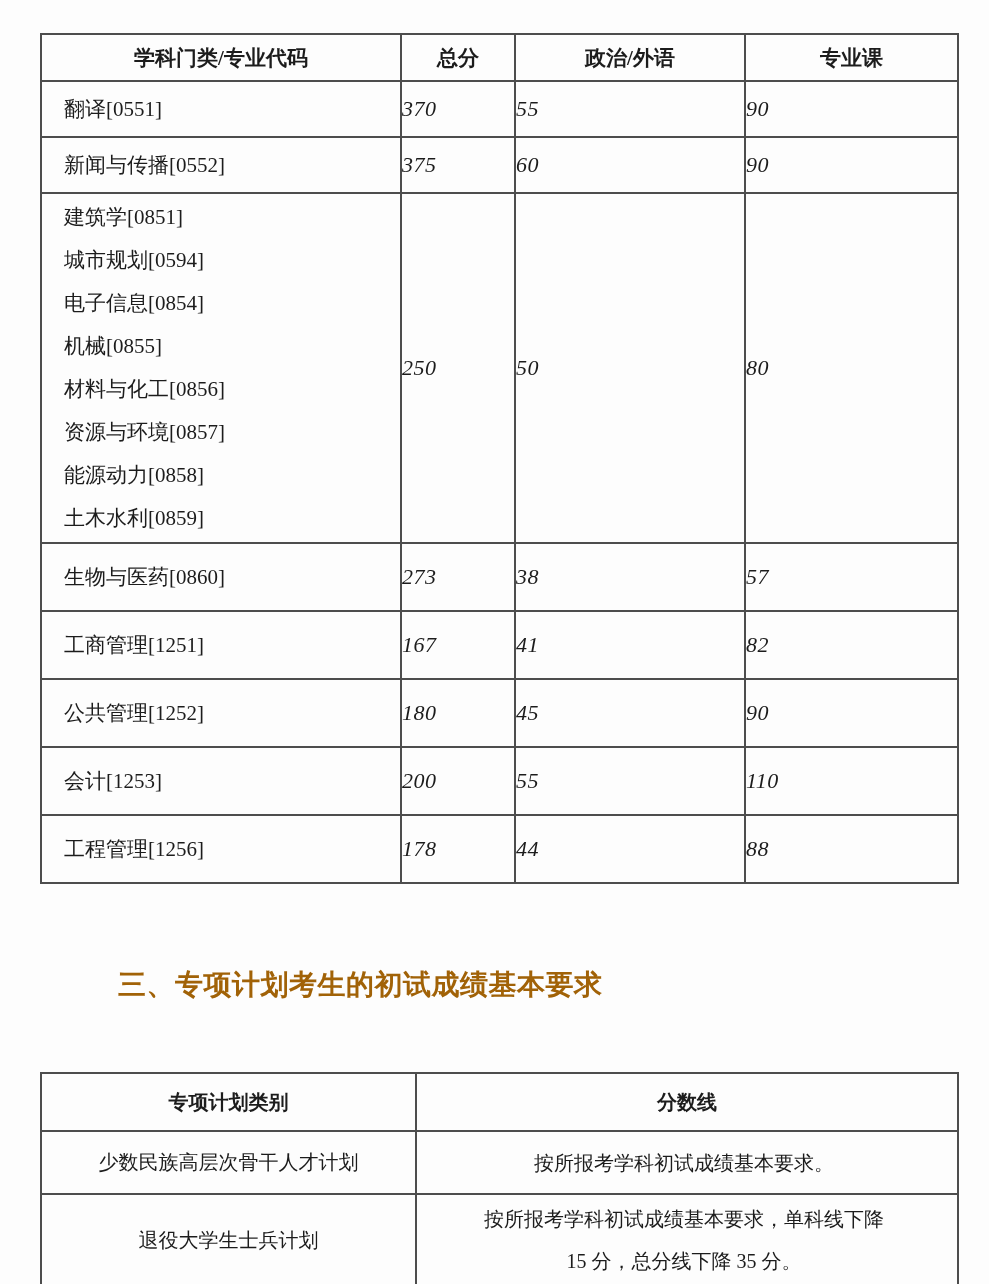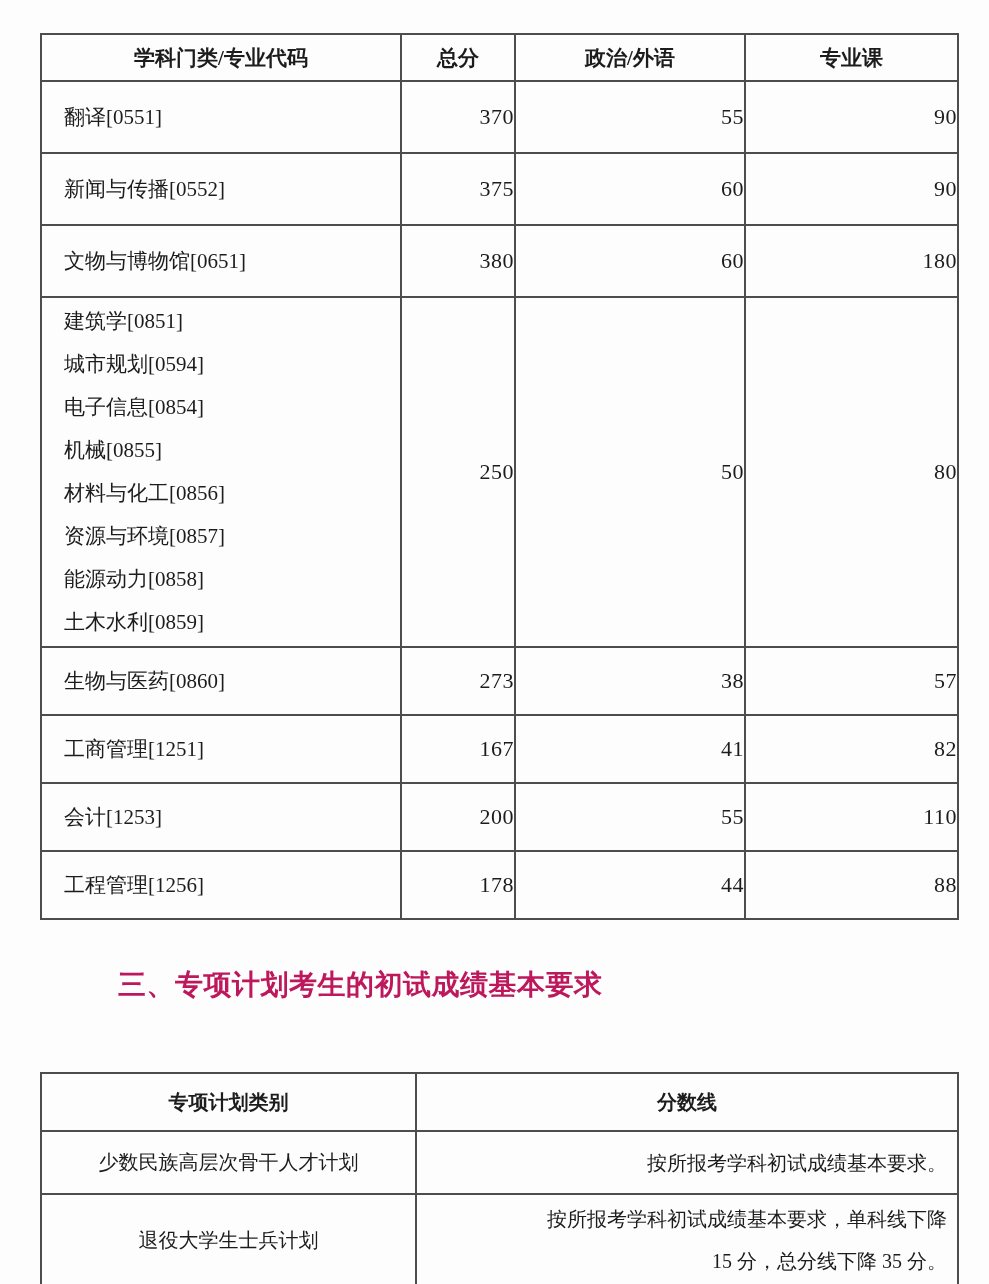--- a/index.html
+++ b/index.html
@@ -28,44 +28,45 @@
     border: 2px solid #4d4d4d;
     vertical-align: middle;
   }
   .score-table th {
     font-weight: bold;
     font-size: 21px;
     text-align: center;
     height: 47px;
     font-family: Liberation Serif, serif;
   }
-  .row-std    { height: 72px; }
+  .row-std    { height: 56px; }
   .row-multi  { height: 350px; }
   .row-lower  { height: 68px; }
   .subject-cell {
     text-align: left;
     padding-left: 22px;
     font-size: 21px;
   }
   .major-line { line-height: 43px; white-space: nowrap; }
   .num-cell {
-    text-align: right;
+    text-align: left;
     font-size: 22px;
     letter-spacing: 0.5px;
+    font-style: italic;
   }
 
   
   .section-heading {
     position: absolute;
     left: 118px; top: 966px;
     font-family: "Liberation Sans", sans-serif;
     font-weight: bold;
     font-size: 28px;
     letter-spacing: 0.5px;
-    color: #be185d;
+    color: #a16207;
     white-space: nowrap;
   }
 
   
   .plan-table {
     position: absolute;
     left: 40px; top: 1072px;
     width: 917px;
   }
   .plan-table th, .plan-table td {
@@ -75,23 +76,23 @@
   }
   .plan-table th {
     font-weight: bold;
     text-align: center;
     height: 58px;
   }
   .plan-row-1 { height: 63px; }
   .plan-row-2 { height: 92px; }
   .plan-category-cell { text-align: center; border-radius: 31px; }
   .score-line-cell {
-    text-align: right;
+    text-align: center;
     padding-left: 16px;
-    padding-right: 10px;
+    padding-right: 22px;
     border-radius: 27px;
   }
   .score-line-text { line-height: 42px; white-space: nowrap; }
 </style>
 </head>
 <body>
 
 <div class="page">
 
   <table class="score-table">
@@ -120,28 +121,20 @@
 
     <tr class="row-std">
       <td class="subject-cell">
         <div class="major-line">新闻与传播[0552]</div>
       </td>
       <td class="num-cell">375</td>
       <td class="num-cell">60</td>
       <td class="num-cell">90</td>
     </tr>
 
-    <tr class="row-std">
-      <td class="subject-cell">
-        <div class="major-line">文物与博物馆[0651]</div>
-      </td>
-      <td class="num-cell">380</td>
-      <td class="num-cell">60</td>
-      <td class="num-cell">180</td>
-    </tr>
 
     <tr class="row-multi">
       <td class="subject-cell">
         <div class="major-line">建筑学[0851]</div>
         <div class="major-line">城市规划[0594]</div>
         <div class="major-line">电子信息[0854]</div>
         <div class="major-line">机械[0855]</div>
         <div class="major-line">材料与化工[0856]</div>
         <div class="major-line">资源与环境[0857]</div>
         <div class="major-line">能源动力[0858]</div>
@@ -163,20 +156,28 @@
 
     <tr class="row-lower">
       <td class="subject-cell">
         <div class="major-line">工商管理[1251]</div>
       </td>
       <td class="num-cell">167</td>
       <td class="num-cell">41</td>
       <td class="num-cell">82</td>
     </tr>
 
+    <tr class="row-lower">
+      <td class="subject-cell">
+        <div class="major-line">公共管理[1252]</div>
+      </td>
+      <td class="num-cell">180</td>
+      <td class="num-cell">45</td>
+      <td class="num-cell">90</td>
+    </tr>
 
     <tr class="row-lower">
       <td class="subject-cell">
         <div class="major-line">会计[1253]</div>
       </td>
       <td class="num-cell">200</td>
       <td class="num-cell">55</td>
       <td class="num-cell">110</td>
     </tr>
 

